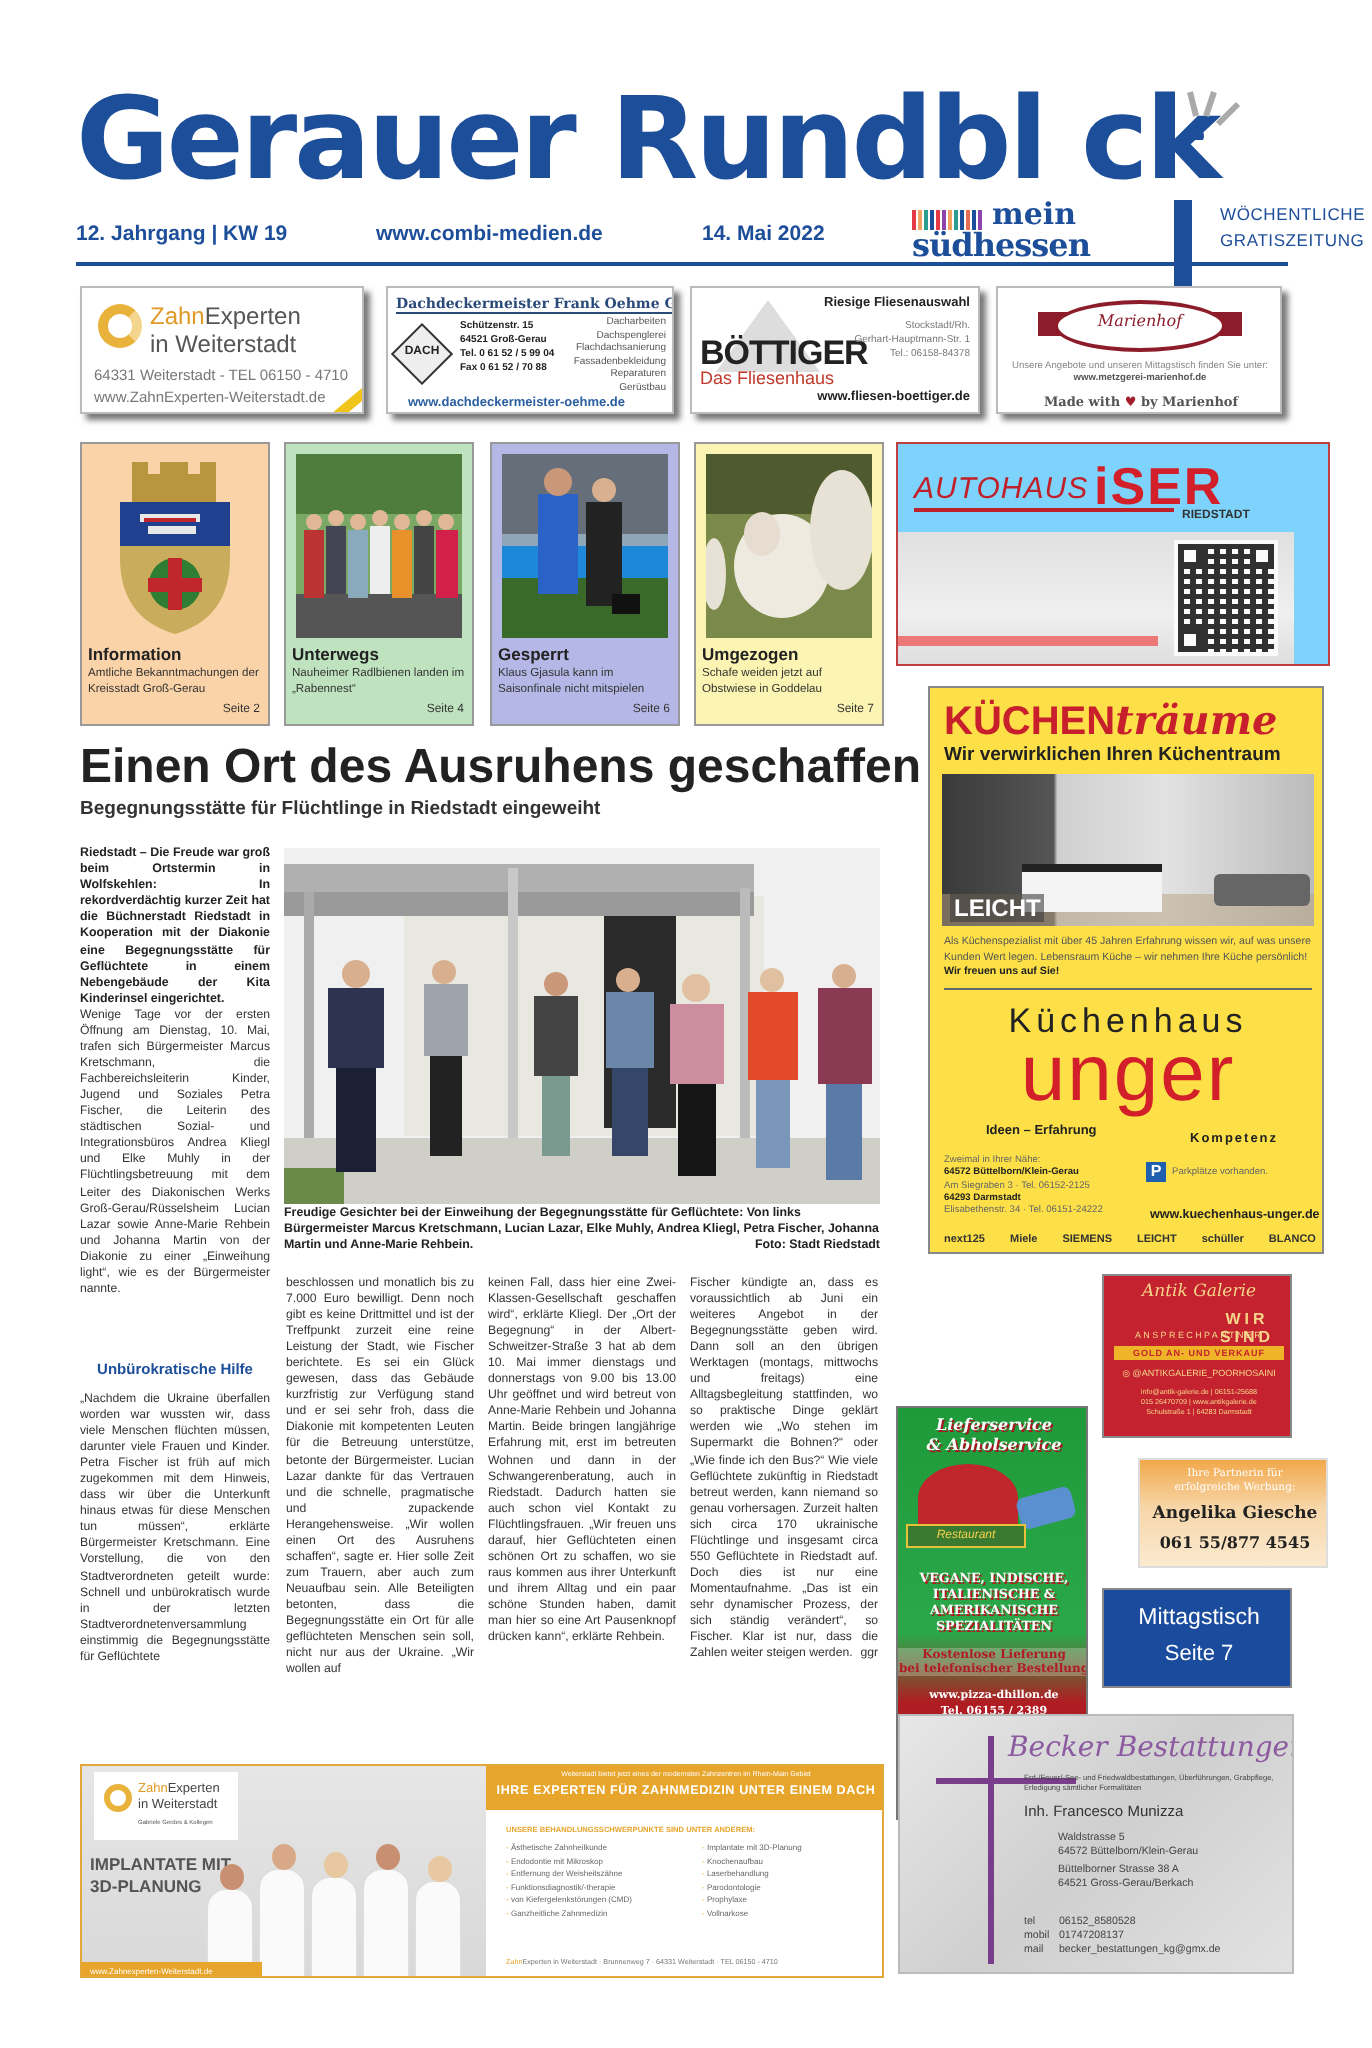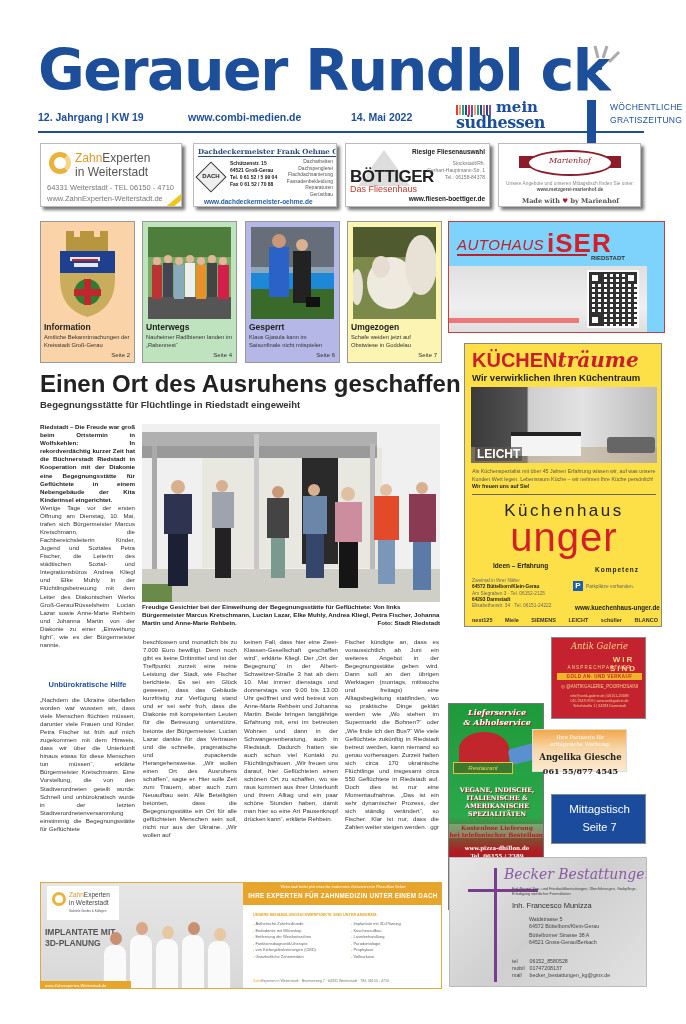--- a/index.html
+++ b/index.html
@@ -138,21 +138,21 @@
   .dh-hours { position: absolute; left: 0; top: 185px; width: 96px; text-align: center; font-size: 3.6px; line-height: 5px; color: #fff; }
 
   .ad-antik { position: absolute; left: 551px; top: 637px; width: 95px; height: 82px; background: #c4222e; border: 1px solid #888; overflow: hidden; }
   .an-title { position: absolute; left: 0; top: 3px; width: 95px; text-align: center; font-family: "DejaVu Serif", serif; font-size: 8.5px; font-style: italic; color: #f5d58a; }
   .an-big { position: absolute; left: 0; top: 17px; width: 95px; text-align: center; font-size: 8px; letter-spacing: 2px; color: #f5d58a; font-weight: bold; padding-left: 48px; }
   .an-small { position: absolute; left: 0; top: 27px; width: 95px; text-align: center; font-size: 4.5px; letter-spacing: 1.2px; color: #f5d58a; }
   .an-gold { position: absolute; left: 5px; top: 35px; width: 85px; height: 7px; background: #f0b429; font-size: 4.5px; color: #c4222e; text-align: center; line-height: 7px; font-weight: bold; letter-spacing: 0.5px; }
   .an-insta { position: absolute; left: 0; top: 46px; width: 95px; text-align: center; font-size: 4.5px; color: #f5d58a; }
   .an-contact { position: absolute; left: 0; top: 56px; width: 95px; text-align: center; font-size: 3.6px; line-height: 5px; color: #f5d58a; }
 
-  .ad-giesche { position: absolute; left: 532px; top: 729px; width: 95px; height: 43px; background: linear-gradient(#f2a84a 0%, #f7d6a8 45%, #fbead0 100%); border: 1px solid #ddd; }
+  .ad-giesche { position: absolute; left: 569px; top: 729px; width: 95px; height: 55px; background: linear-gradient(#f2a84a 0%, #f7d6a8 45%, #fbead0 100%); border: 1px solid #ddd; }
   .gi-top { position: absolute; left: 0; top: 4px; width: 95px; text-align: center; font-family: "DejaVu Serif", serif; font-size: 5.3px; line-height: 7px; color: #fff; }
   .gi-name { position: absolute; left: 0; top: 22px; width: 95px; text-align: center; font-family: "DejaVu Serif", serif; font-size: 8.5px; font-weight: bold; color: #222; }
   .gi-phone { position: absolute; left: 0; top: 36px; width: 95px; text-align: center; font-family: "DejaVu Serif", serif; font-size: 8px; font-weight: bold; color: #222; }
 
   .ad-stellen { position: absolute; left: 551px; top: 794px; width: 95px; height: 50px; background: #1a4b9c; border: 1px solid #888; }
   .st-1 { position: absolute; left: 0; top: 8px; width: 95px; text-align: center; font-size: 11.5px; color: #fff; }
   .st-2 { position: absolute; left: 0; top: 26px; width: 95px; text-align: center; font-size: 11px; color: #fff; }
 
   
   .ad-zahn-big { position: absolute; left: 40px; top: 882px; width: 402px; height: 107px; border: 1px solid #e0a93a; background: #fff; overflow: hidden; }

